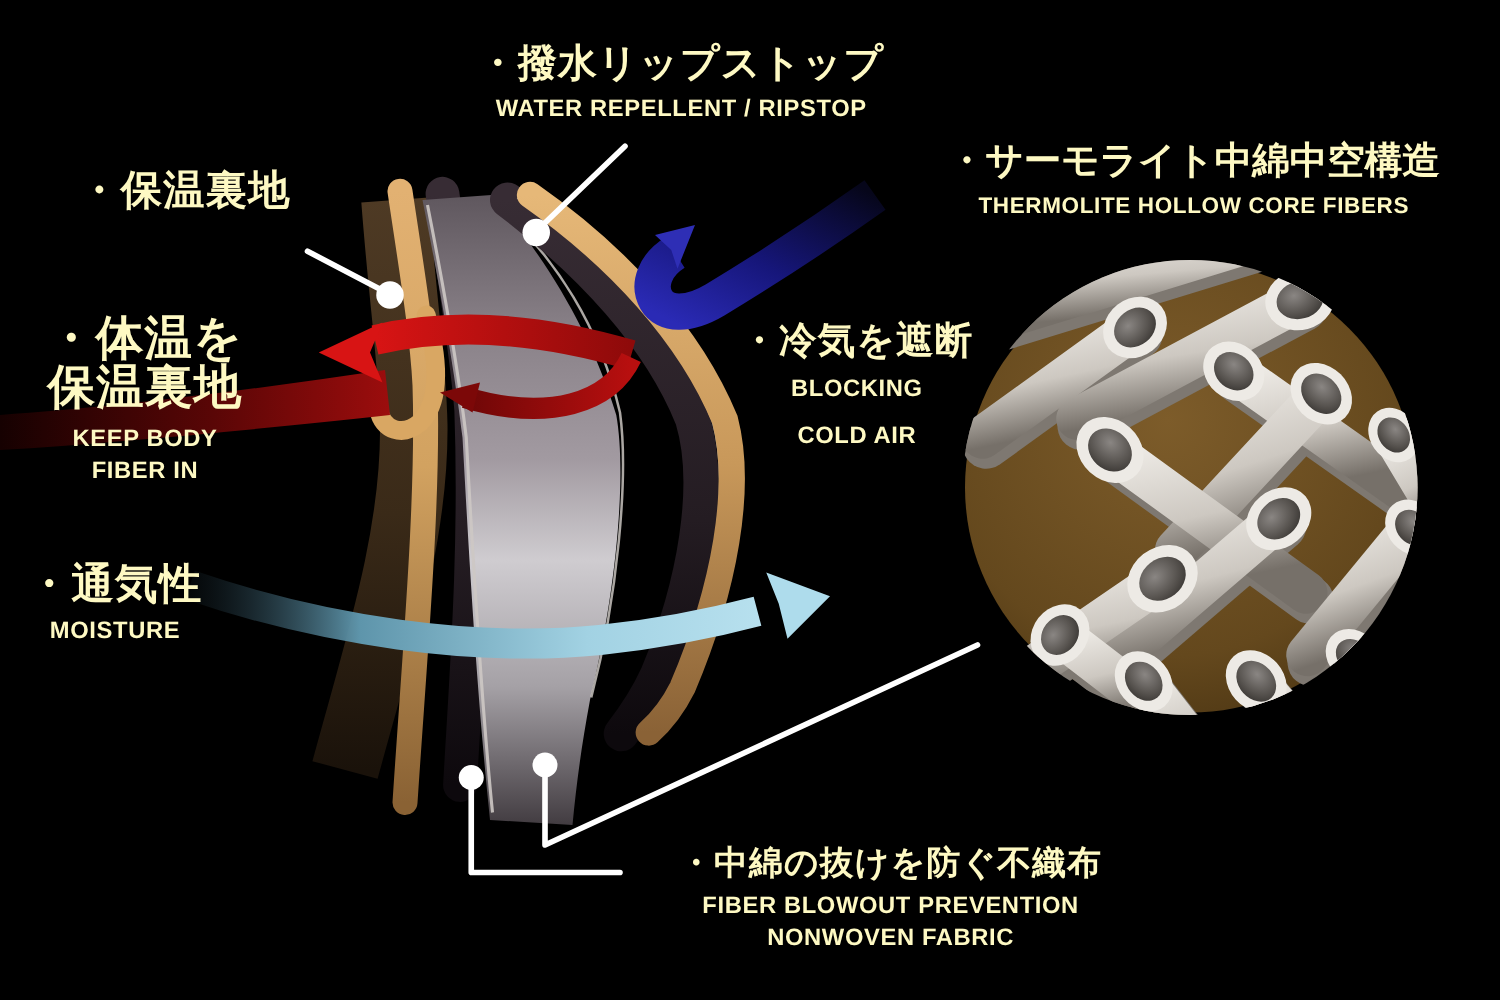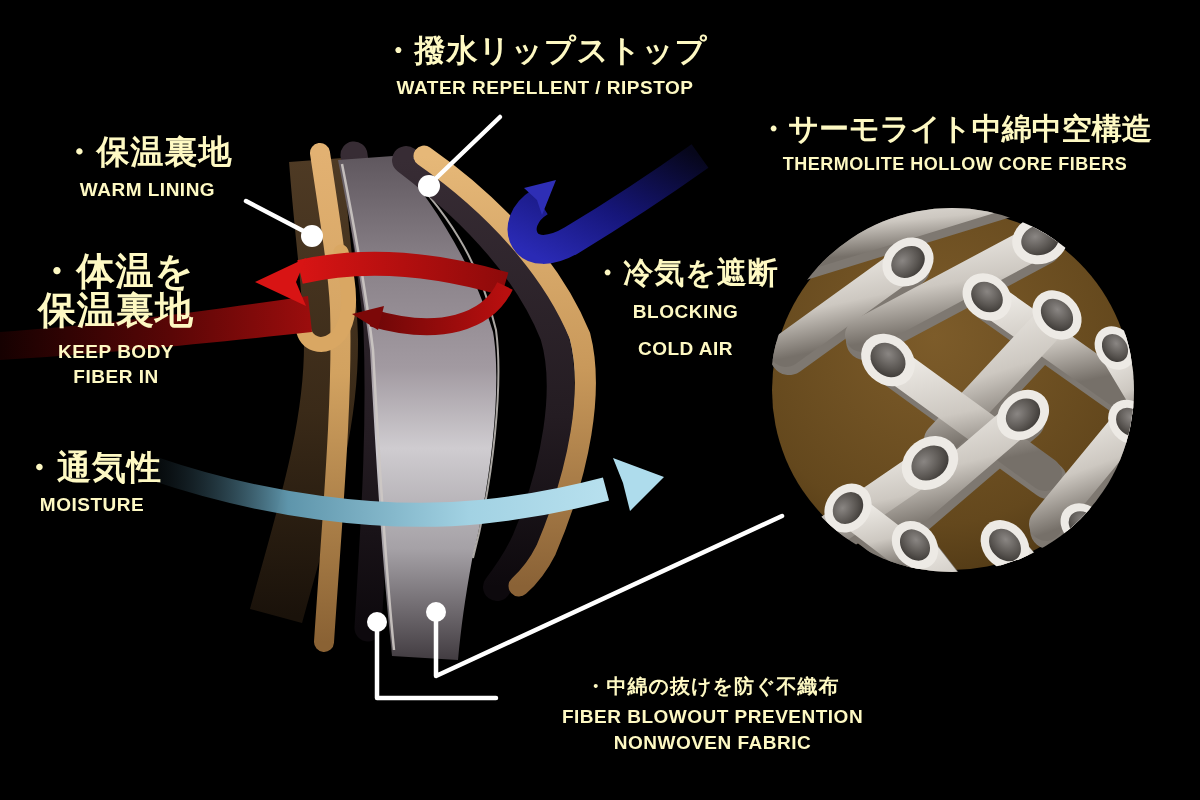--- a/index.html
+++ b/index.html
@@ -16,21 +16,21 @@
   .en{font-size:19px;letter-spacing:.5px;margin-top:5px;line-height:26px;white-space:nowrap;}
   .lbl-water .jp{font-size:31px;}
   .lbl-thermo .jp{font-size:30px;letter-spacing:0;}
   .lbl-thermo .en{font-size:18px;}
   .lbl-warm .jp{font-size:33px;}
   .lbl-keep .jp{font-size:38px;line-height:39px;}
   .lbl-keep .en{line-height:25px;margin-top:9px;}
   .lbl-moist .jp{font-size:34px;}
   .lbl-block .jp{font-size:30px;}
   .lbl-block .en{margin-top:9px;}
-  .lbl-nonw .jp{font-size:20px;}
+  .lbl-nonw .jp{font-size:27px;}
 </style>
 </head>
 <body>
 
 <div class="canvas">
 
   <svg class="art" width="1200" height="800" viewBox="0 0 1200 800">
     <defs>
       <linearGradient id="gBrown" x1="0" y1="0" x2="0" y2="1">
         <stop offset="0" stop-color="#4e3a24"></stop>
@@ -260,21 +260,20 @@
     <div class="en">WATER REPELLENT / RIPSTOP</div>
   </div>
 
   <div class="label lbl-thermo" style="left:745px;top:111px;width:420px">
     <div class="jp">・サーモライト中綿中空構造</div>
     <div class="en">THERMOLITE HOLLOW CORE FIBERS</div>
   </div>
 
   <div class="label lbl-warm" style="left:50px;top:133px;width:195px">
     <div class="jp">・保温裏地</div>
-    <div class="en">WARM LINING</div>
   </div>
 
   <div class="label lbl-keep" style="left:16px;top:252px;width:200px">
     <div class="jp">・体温を</div>
     <div class="jp">保温裏地</div>
     <div class="en" style="margin-top:9px">KEEP BODY</div>
     <div class="en" style="margin-top:0">FIBER IN</div>
   </div>
 
   <div class="label lbl-moist" style="left:12px;top:447px;width:160px">

